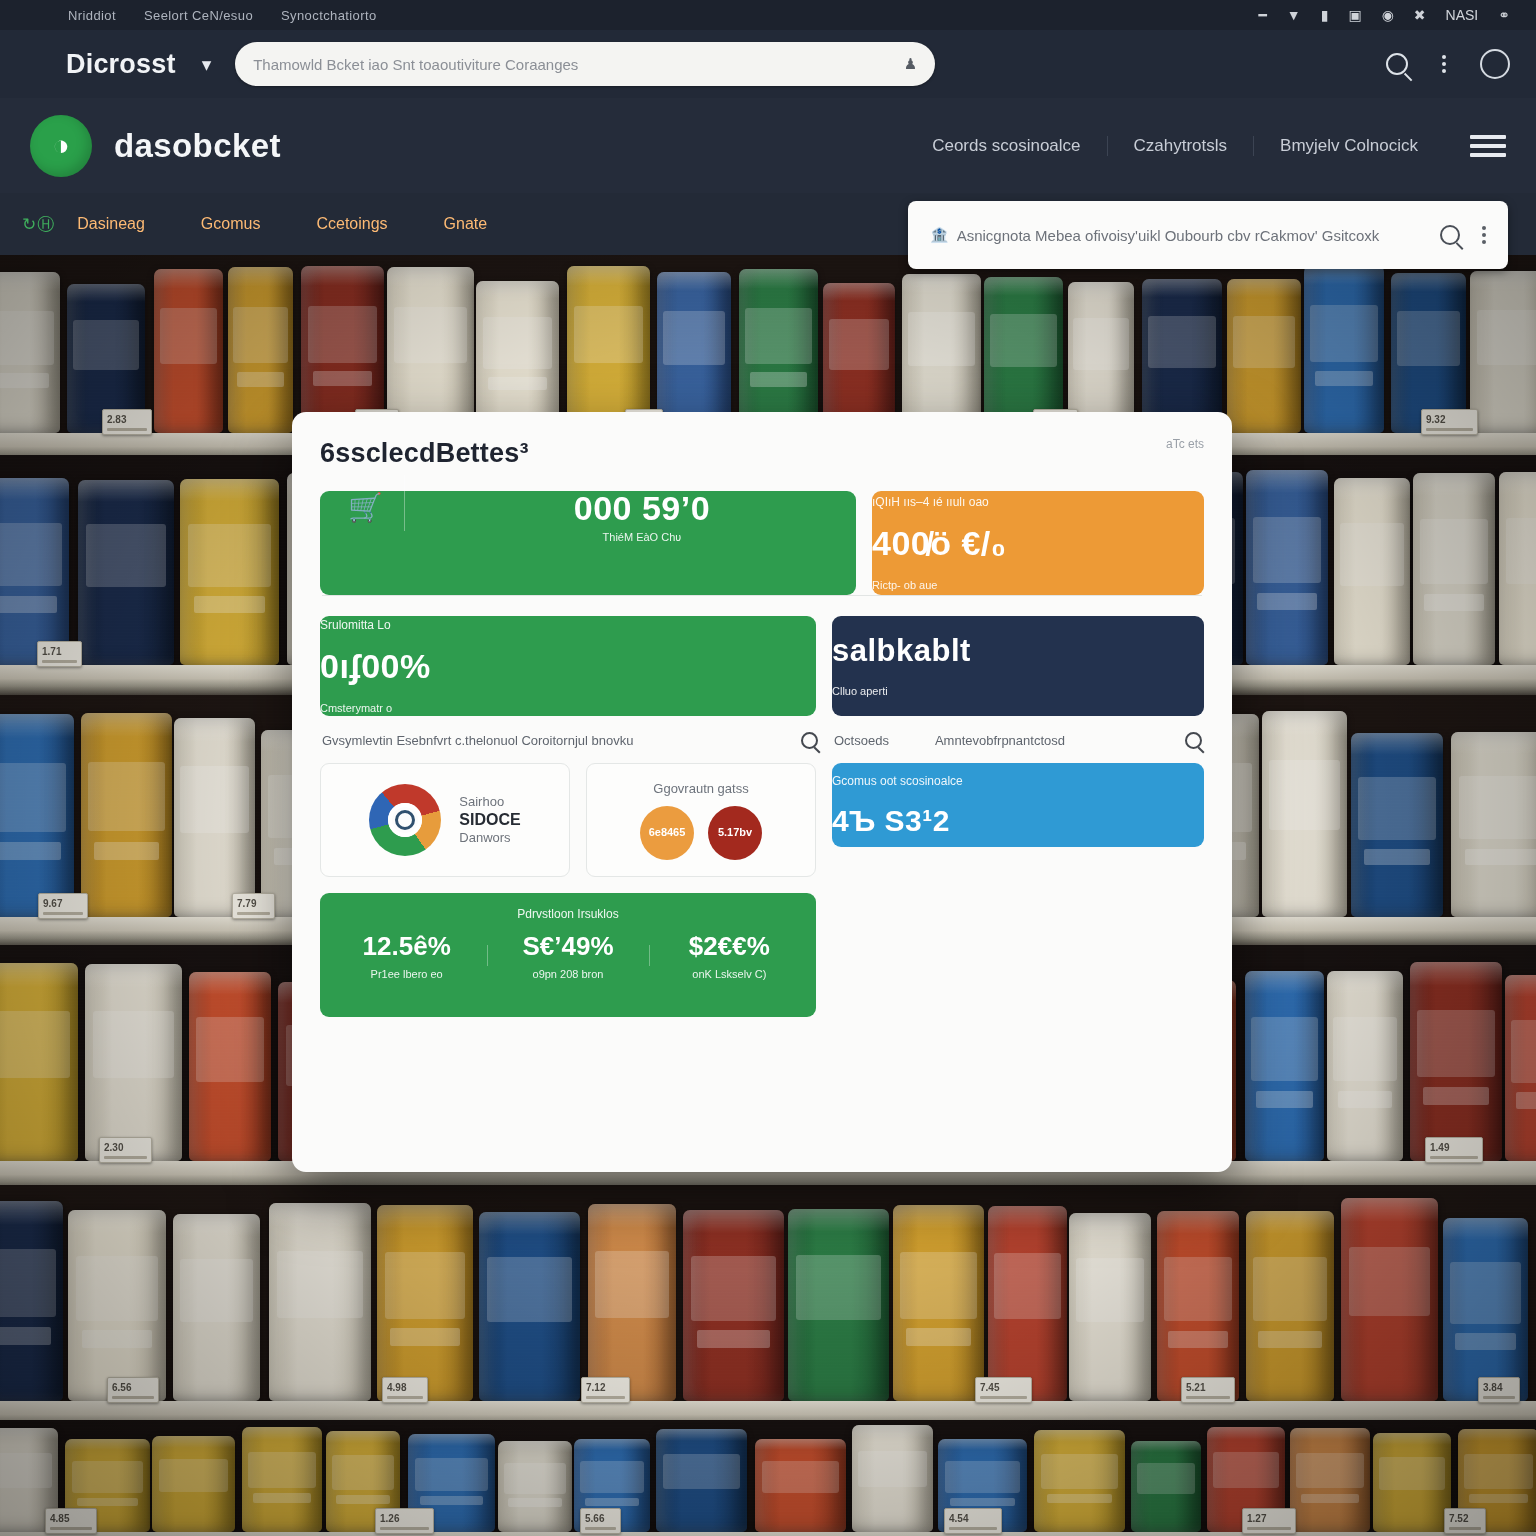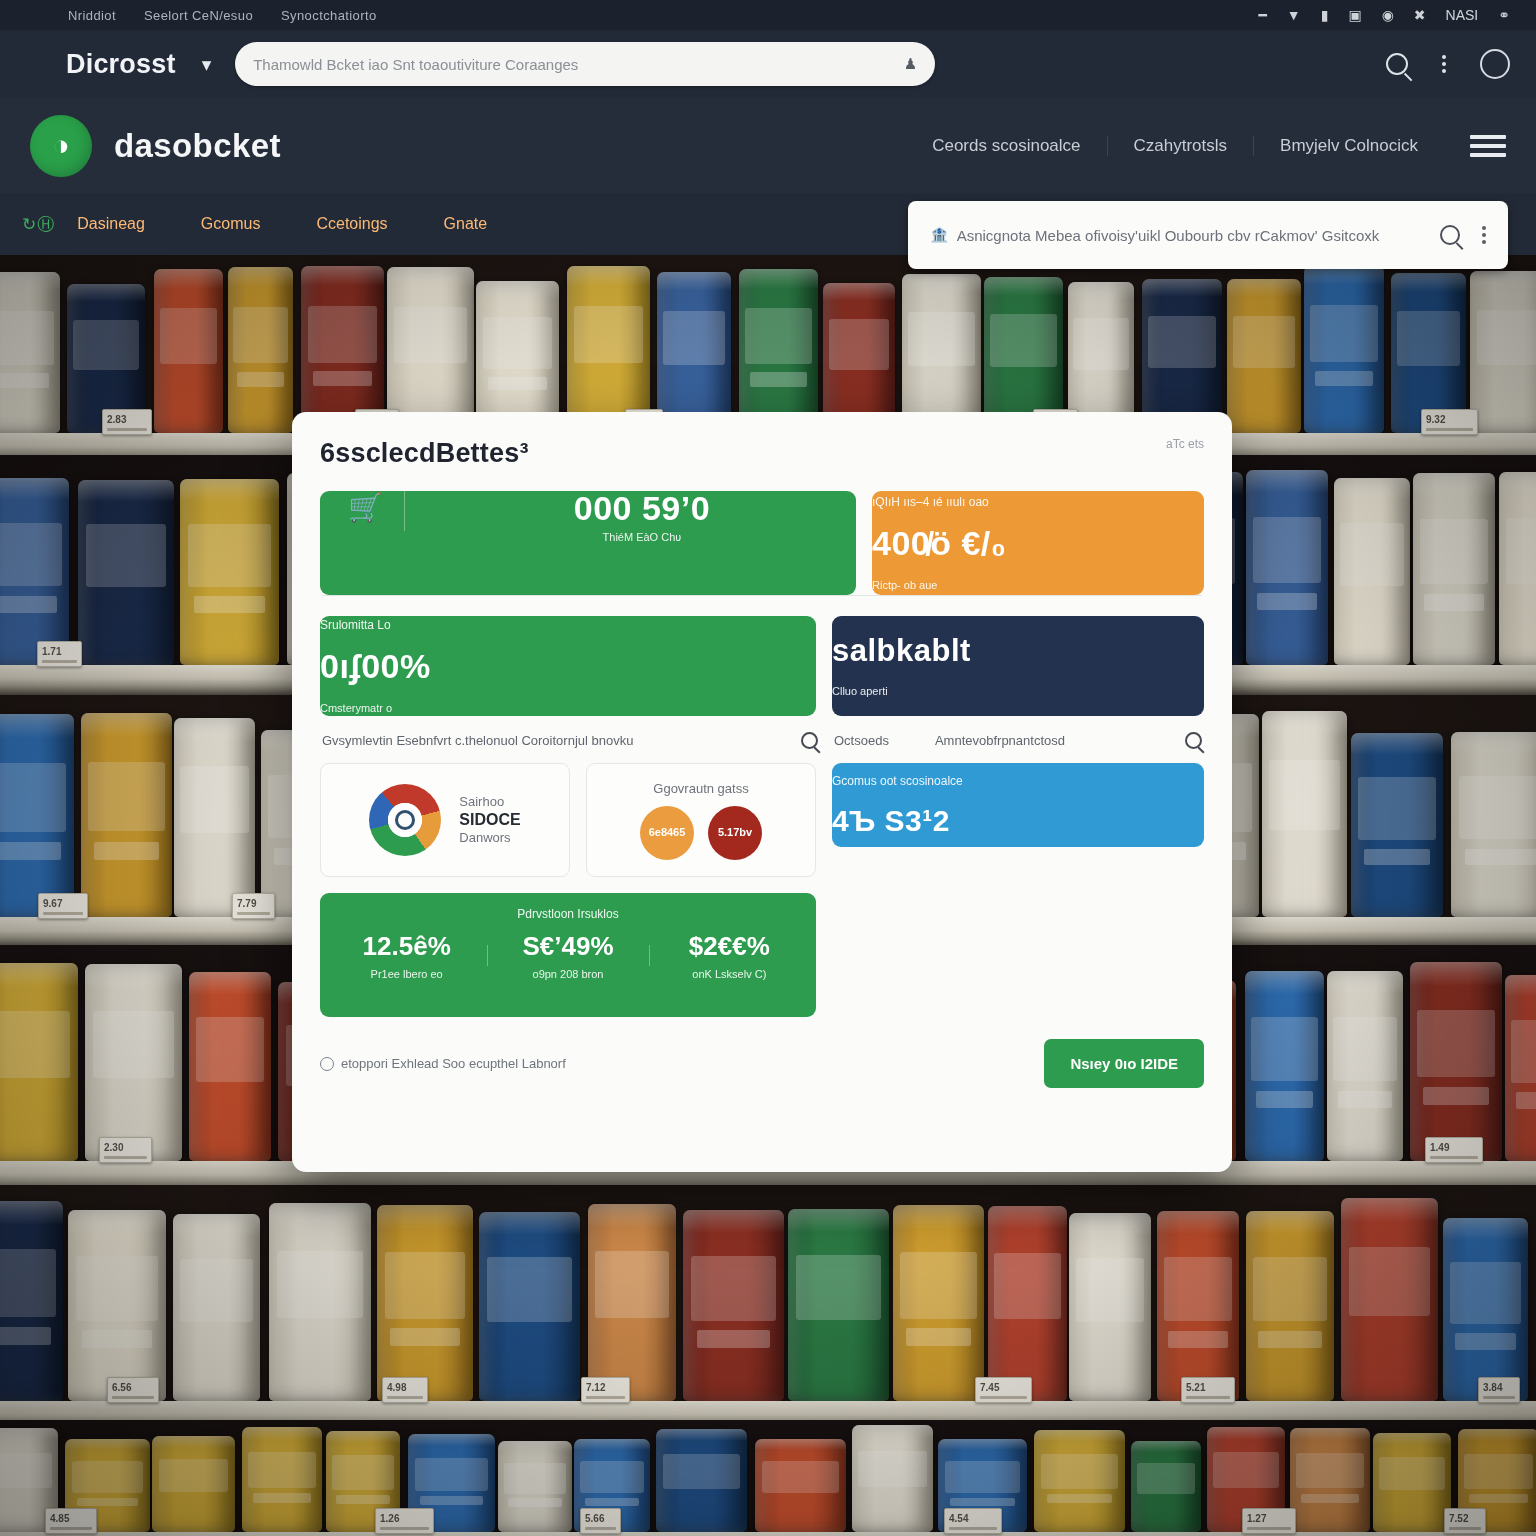--- a/index.html
+++ b/index.html
@@ -785,22 +785,15 @@
           <div class="v">S€’49%</div>
           <div class="k">o9pn 208 bron</div>
         </div>
         <div class="g3-cell">
           <div class="v">$2€€%</div>
           <div class="k">onK Lskselv C)</div>
         </div>
       </div>
     </div>
 
-    <div class="modal-foot">
-      <span class="foot-note">
-        <span class="foot-ico"></span>
-        <span>etoppori Exhlead Soo ecupthel Labnorf</span>
-      </span>
-      <button class="cta">Nsıey 0ıo I2IDE</button>
-    </div>
 
   </div>
 </div>
 
 </body></html>

